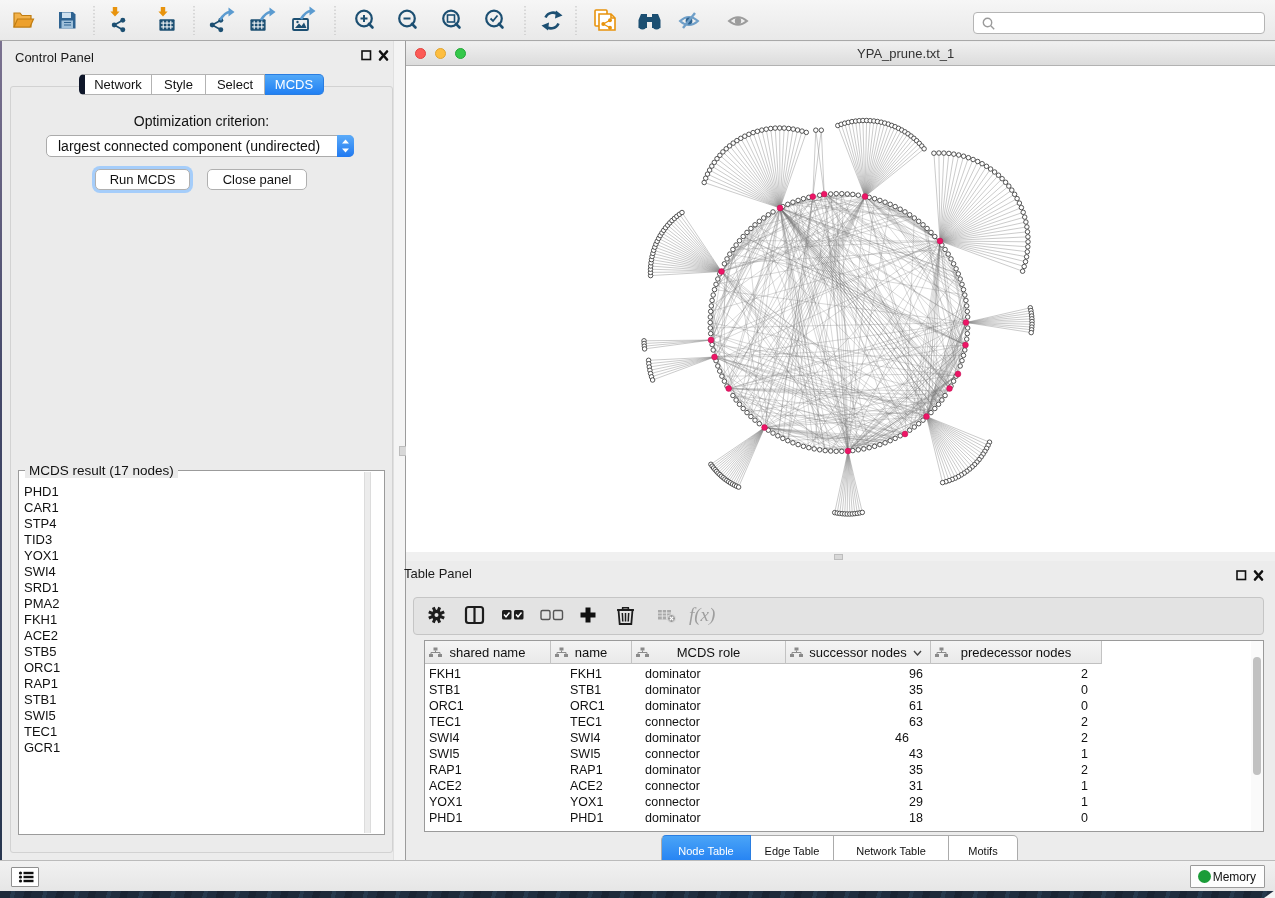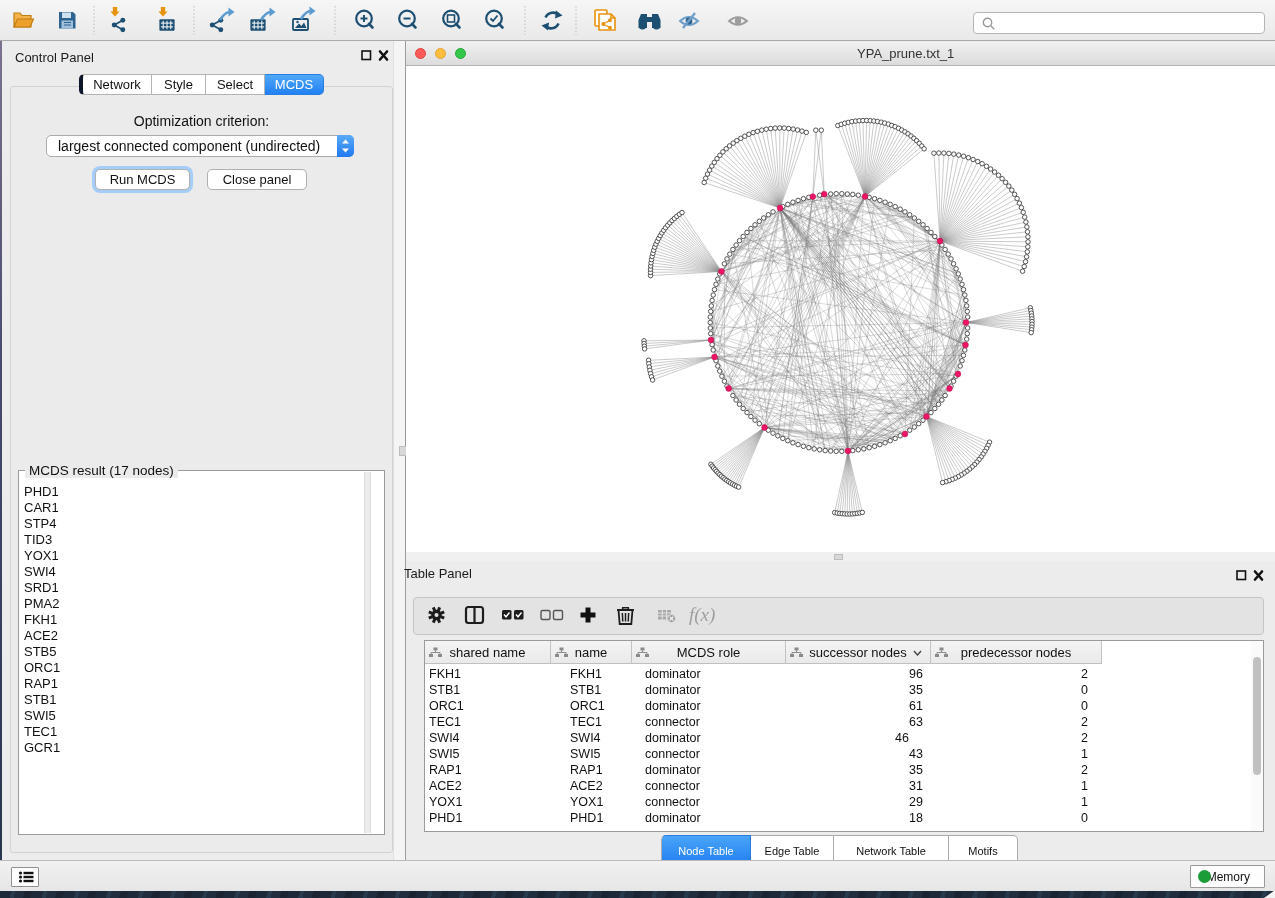--- a/index.html
+++ b/index.html
@@ -14,21 +14,21 @@
 #ledge{left:0;top:41px;width:2px;height:848px;
  background:linear-gradient(#7b7290,#45496a 40%,#26354e)}
 
 #cp-title{left:15px;top:50px;font-size:13px;color:#1b1b1b}
 #cp-icons{left:360px;top:49px}
 #cp-panel{left:10px;top:86px;width:383px;height:767px;background:#ebebeb;
  border:1px solid #d2d2d2;border-radius:3px}
 #tabs{left:79px;top:74px;height:21px;display:flex;font-size:13px}
 .tab{background:#fff;border:1px solid #b3b3b3;border-left:none;
  display:flex;align-items:center;justify-content:center;color:#111}
-.tab:first-child{border-left:4px solid #0f172a;border-radius:5px 0 0 5px}
+.tab:first-child{border-left:6px solid #0f172a;border-radius:5px 0 0 5px}
 .tab:last-child{border-radius:0 5px 5px 0}
 .tab.sel{background:linear-gradient(#51a8f8,#2180f3);border-color:#2a7de0;color:#fff}
 #optlabel{left:10px;top:113px;width:383px;text-align:center;font-size:14px;color:#111}
 #select{left:46px;top:135px;width:308px;height:22px;background:#fff;
  border:1px solid #ababab;border-radius:5px;font-size:14px;line-height:20px;
  padding-left:11px;color:#111}
 #select .caps{position:absolute;right:-1px;top:-1px;width:17px;height:22px;
  background:linear-gradient(#5babf9,#2079f1);border-radius:0 5px 5px 0}
 .btn{background:#fff;border:1px solid #b0b0b0;border-radius:5px;font-size:13px;
  display:flex;align-items:center;justify-content:center;color:#111}
@@ -73,21 +73,21 @@
 .btab.sel{background:linear-gradient(#4aa4f7,#1f7df2);border-color:#2a7de0;color:#fff}
 .btab:first-child{border-left:1px solid #ababab;border-radius:5px 0 0 5px}
 .btab:last-child{border-radius:0 5px 5px 0}
 
 #status{left:0;top:860px;width:1275px;height:31px;background:linear-gradient(#f1f1f1,#e6e6e6);
  border-top:1px solid #bbb}
 #listbtn{left:11px;top:867px;width:28px;height:20px;background:#fff;
  border:1px solid #8f8f8f;border-radius:1px}
 #membtn{left:1190px;top:865px;width:75px;height:23px;background:#fdfdfd;
  border:1px solid #9a9a9a;border-radius:1px;font-size:12px;display:flex;
- align-items:center;justify-content:flex-end;padding-right:14px;color:#111}
+ align-items:center;justify-content:flex-end;padding-right:8px;color:#111}
 #memdot{position:absolute;left:7px;top:4px;width:13px;height:13px;border-radius:50%;
  background:#1b9c38;border:none}
 #wall{left:0;top:891px;width:1275px;height:7px;
  background:repeating-linear-gradient(105deg,#1e2a3a 0 11px,#273a4e 11px 15px,#202e40 15px 24px,#1a2433 24px 31px)}
 </style></head><body>
 <div id="toolbar" class="abs"></div>
 <svg id="tbicons" class="abs" style="left:0;top:0" width="780" height="41">
     <path d="M14 13 L20 13 L22 15.5 L31 15.5 L31 27 L14 27 Z" fill="#f3b24a" stroke="#c07d12" stroke-width="1.2"></path>
     <path d="M14 27 L17.5 19 L33.5 19 L30 27 Z" fill="#eda02c" stroke="#c07d12" stroke-width="1.2"></path>
     <path d="M59 12 L73 12 L75.5 14.5 L75.5 28.5 L59 28.5 Z" fill="#2e6391"></path>

